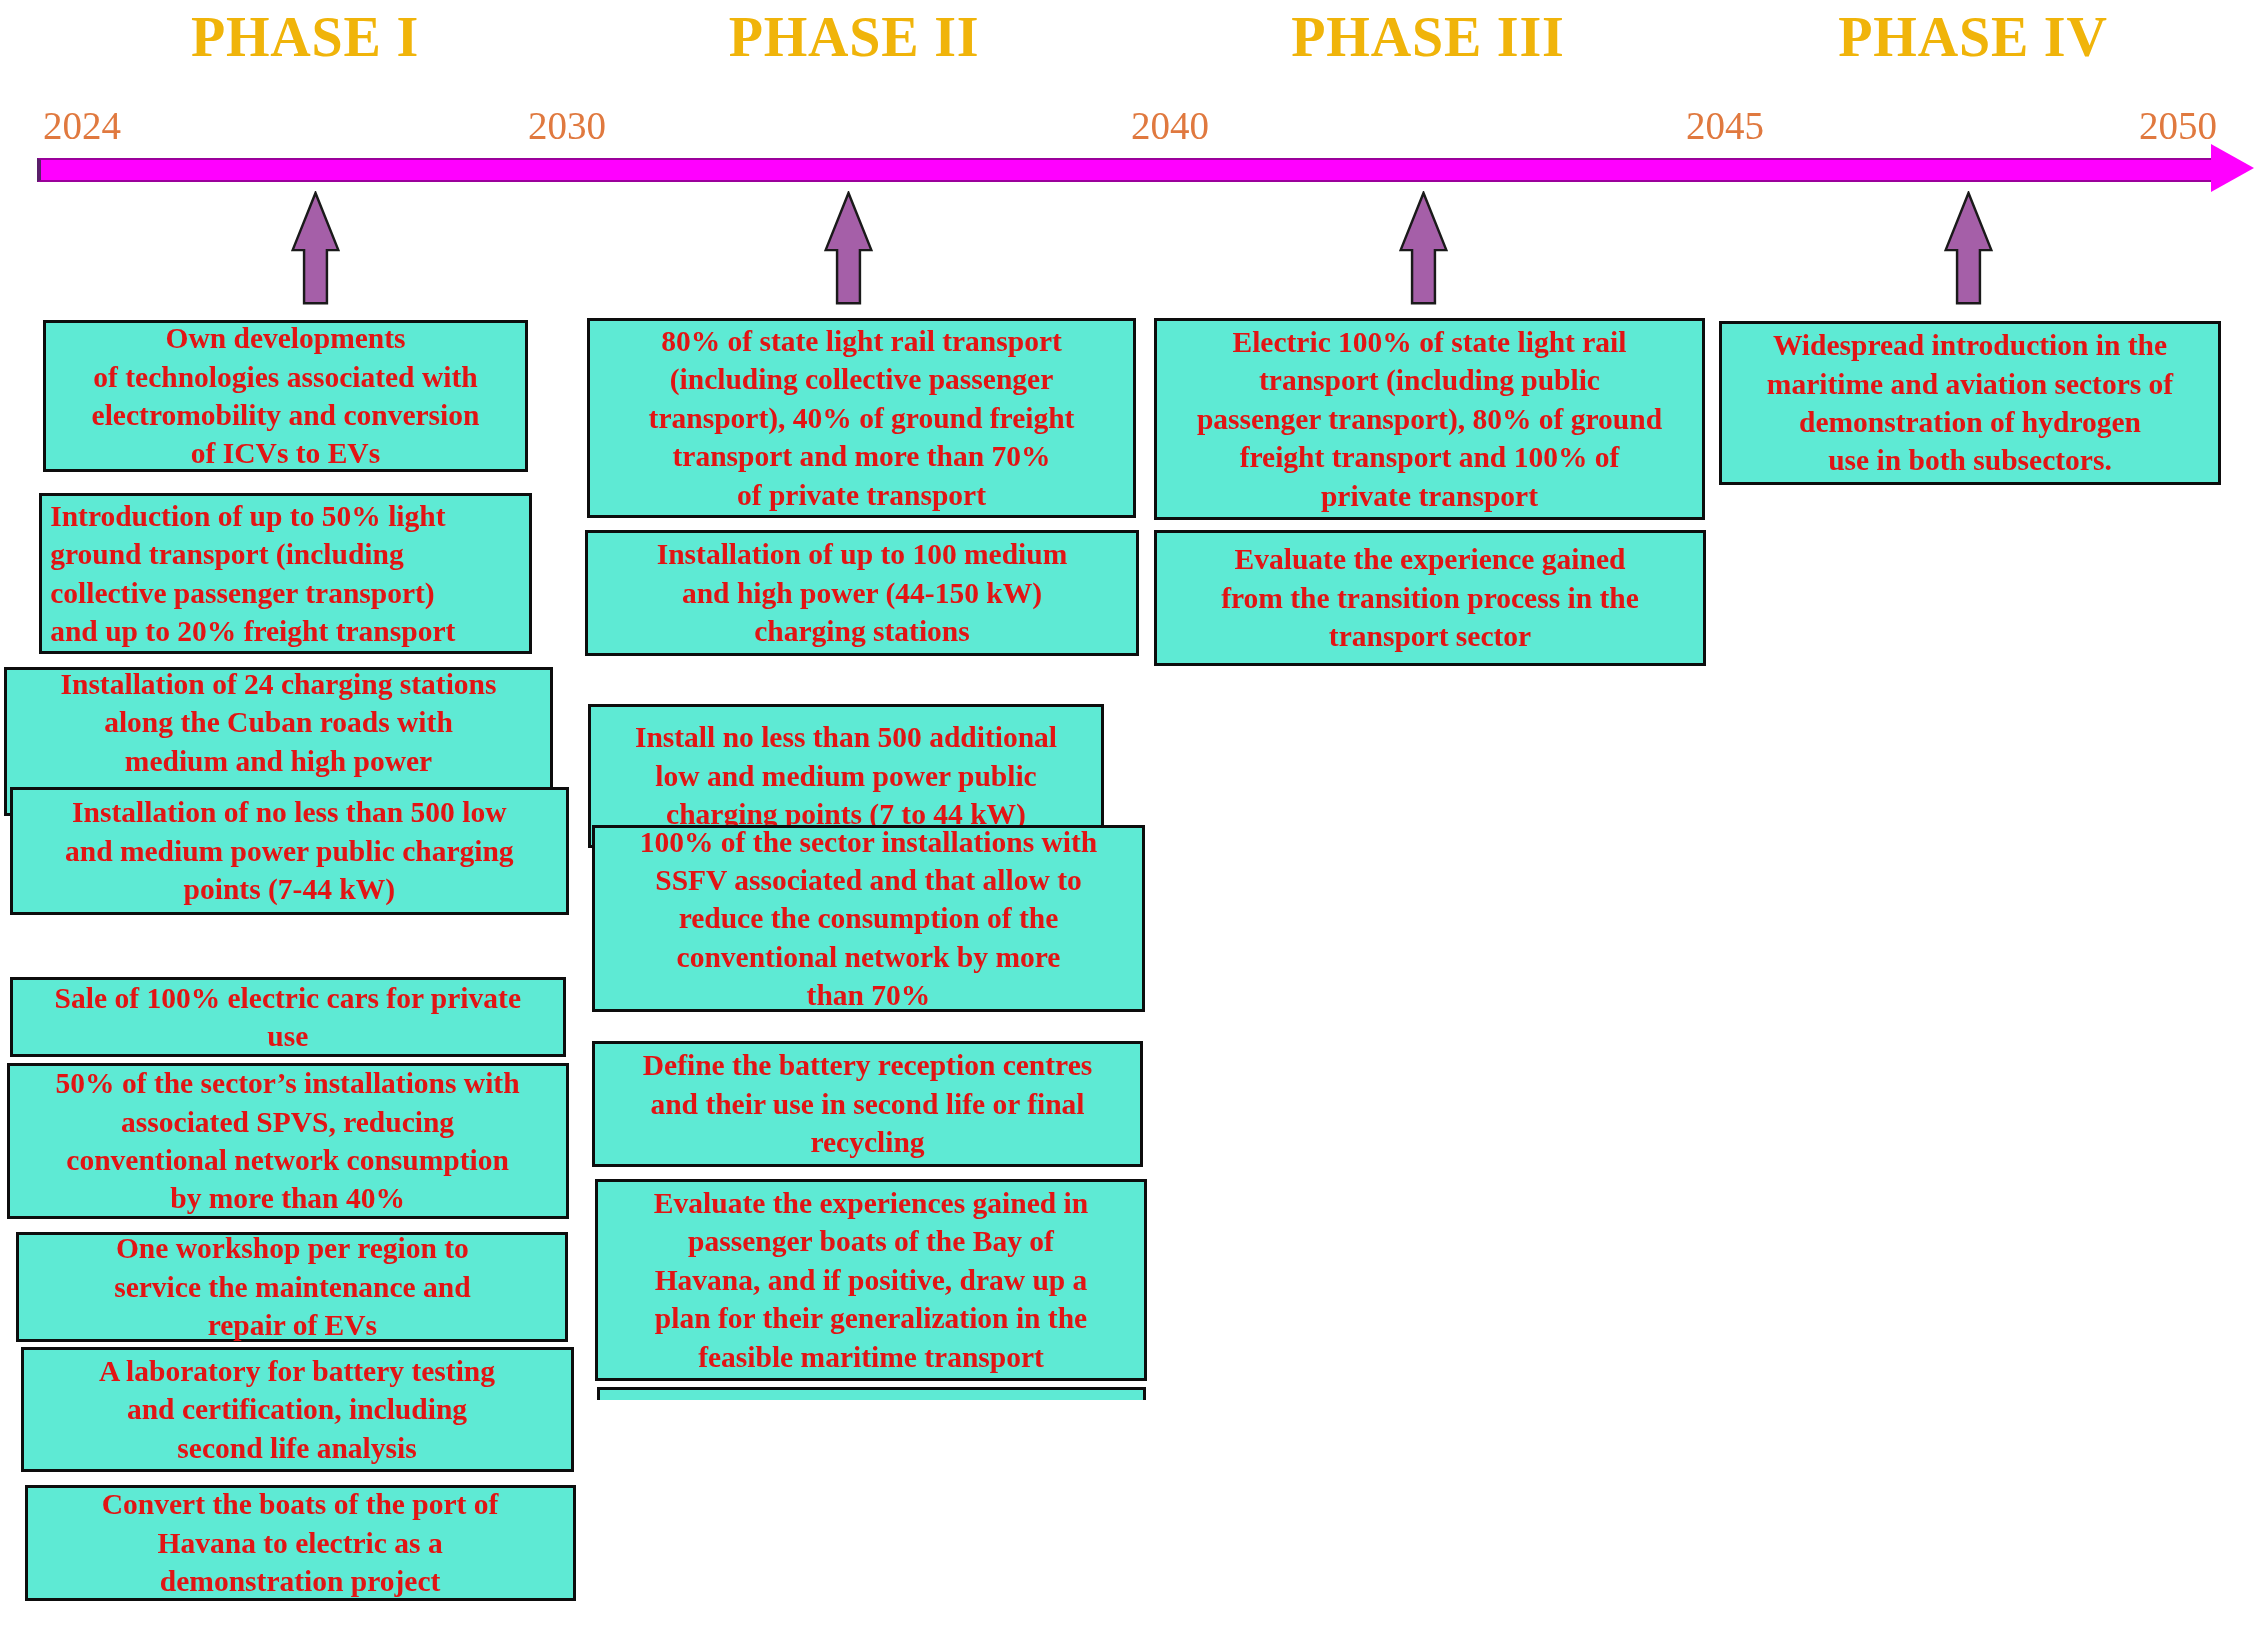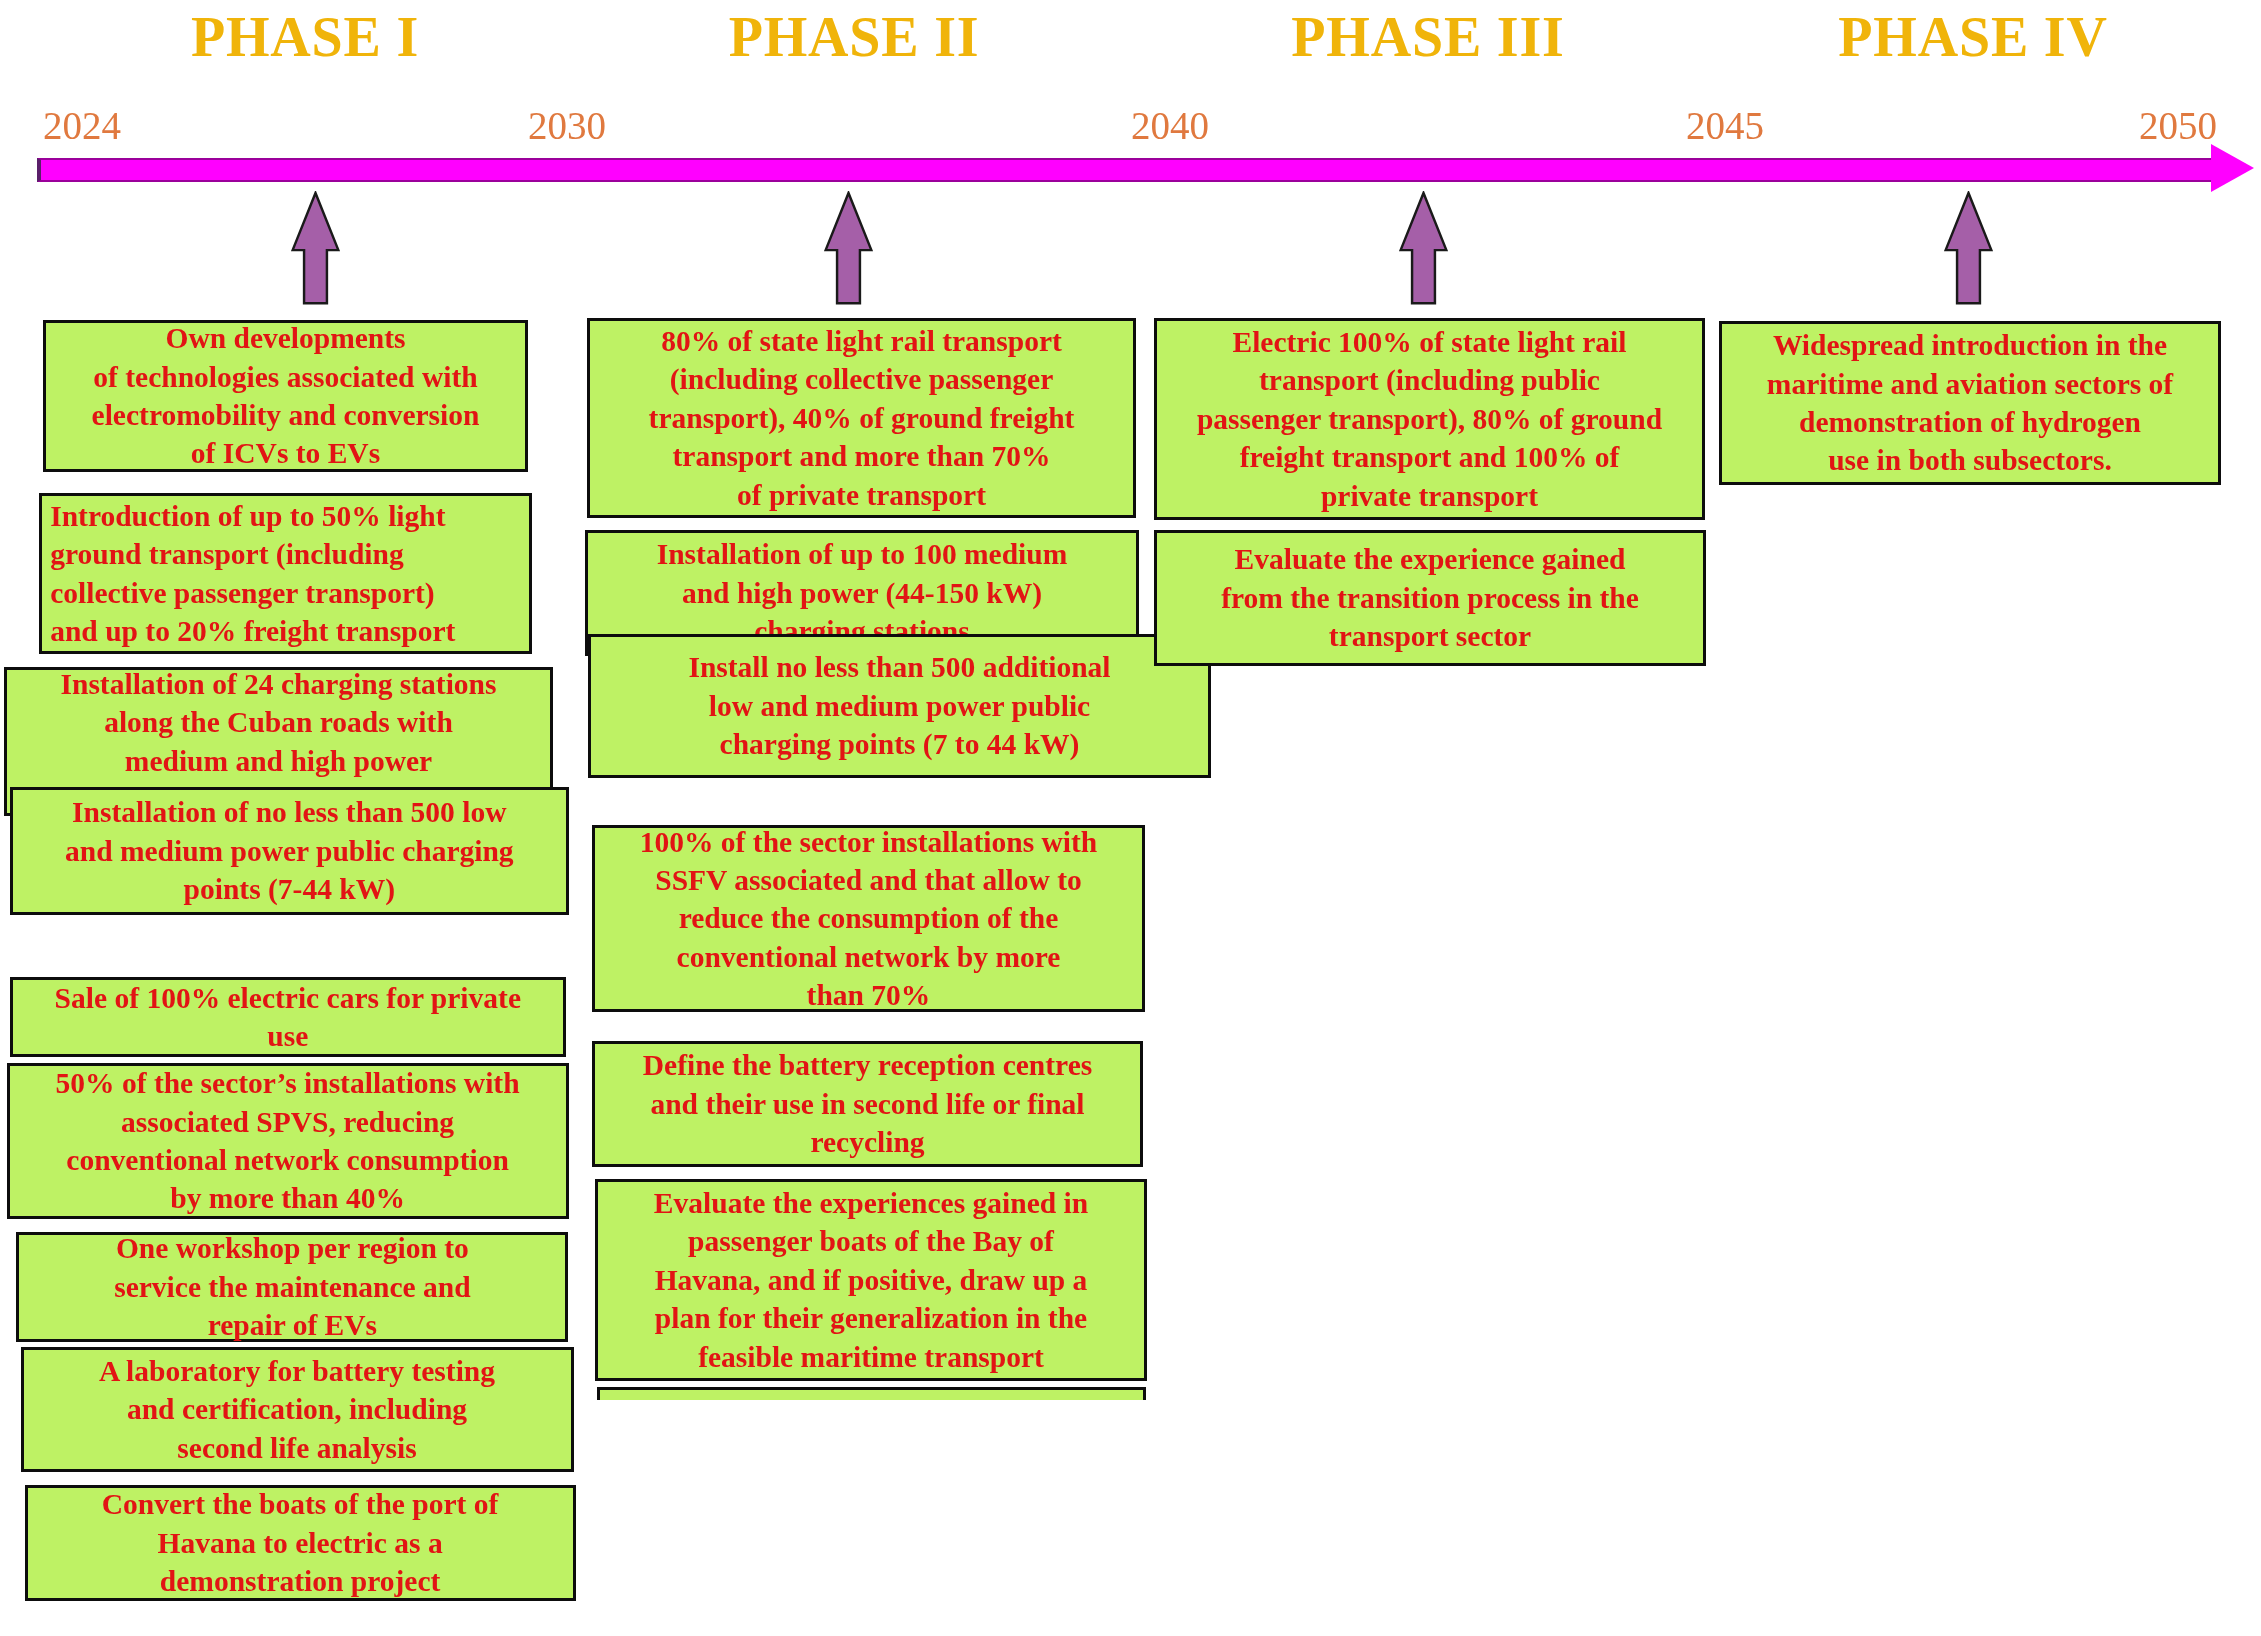--- a/index.html
+++ b/index.html
@@ -35,21 +35,21 @@
     position:absolute; left:2211px; top:144px; width:0; height:0;
     border-top:24px solid transparent; border-bottom:24px solid transparent;
     border-left:43px solid var(--timeline-bar);
   }
   .up-arrow{position:absolute; width:49px; height:115px;}
   .up-arrow polygon{
     fill:var(--arrow-fill); stroke:var(--arrow-outline); stroke-width:3;
   }
   .box{
     position:absolute; box-sizing:border-box;
-    border:3.3px solid var(--box-border); background:#bef264;
+    border:3.3px solid var(--box-border); background:#5eead4;
     display:flex; align-items:center; justify-content:center;
     text-align:center; white-space:pre-line;
     font-size:29.5px; line-height:1.3; font-weight:bold;
     color:var(--box-text); padding:3.3px 8.2px;
   }
   .box.ta-left{text-align:left; justify-content:flex-start;}
   .box.frag{border-bottom:none; padding:0;}
 </style>
 </head>
 <body style="--phase-title: #f0b40a; --year-label: #e0793f; --timeline-bar: #ff00ff; --timeline-bar-edge: #9b009b; --arrow-fill: #a55fa8; --arrow-outline: #1a1a1a; --box-border: #0d0d0d; --box-text: #e21414; --background: #ffffff;">
@@ -115,21 +115,21 @@
 demonstration project</div>
 
   <div class="box" style="left:587px;top:318px;width:549px;height:200px">80% of state light rail transport
 (including collective passenger
 transport), 40% of ground freight
 transport and more than 70%
 of private transport</div>
   <div class="box" style="left:585px;top:530px;width:554px;height:126px">Installation of up to 100 medium
 and high power (44-150 kW)
 charging stations</div>
-  <div class="box" style="left:588px;top:634px;width:623px;height:144px">Install no less than 500 additional
+  <div class="box" style="left:588px;top:704px;width:516px;height:144px">Install no less than 500 additional
 low and medium power public
 charging points (7 to 44 kW)</div>
   <div class="box" style="left:592px;top:825px;width:553px;height:187px">100% of the sector installations with
 SSFV associated and that allow to
 reduce the consumption of the
 conventional network by more
 than 70%</div>
   <div class="box" style="left:592px;top:1041px;width:551px;height:126px">Define the battery reception centres
 and their use in second life or final
 recycling</div>

